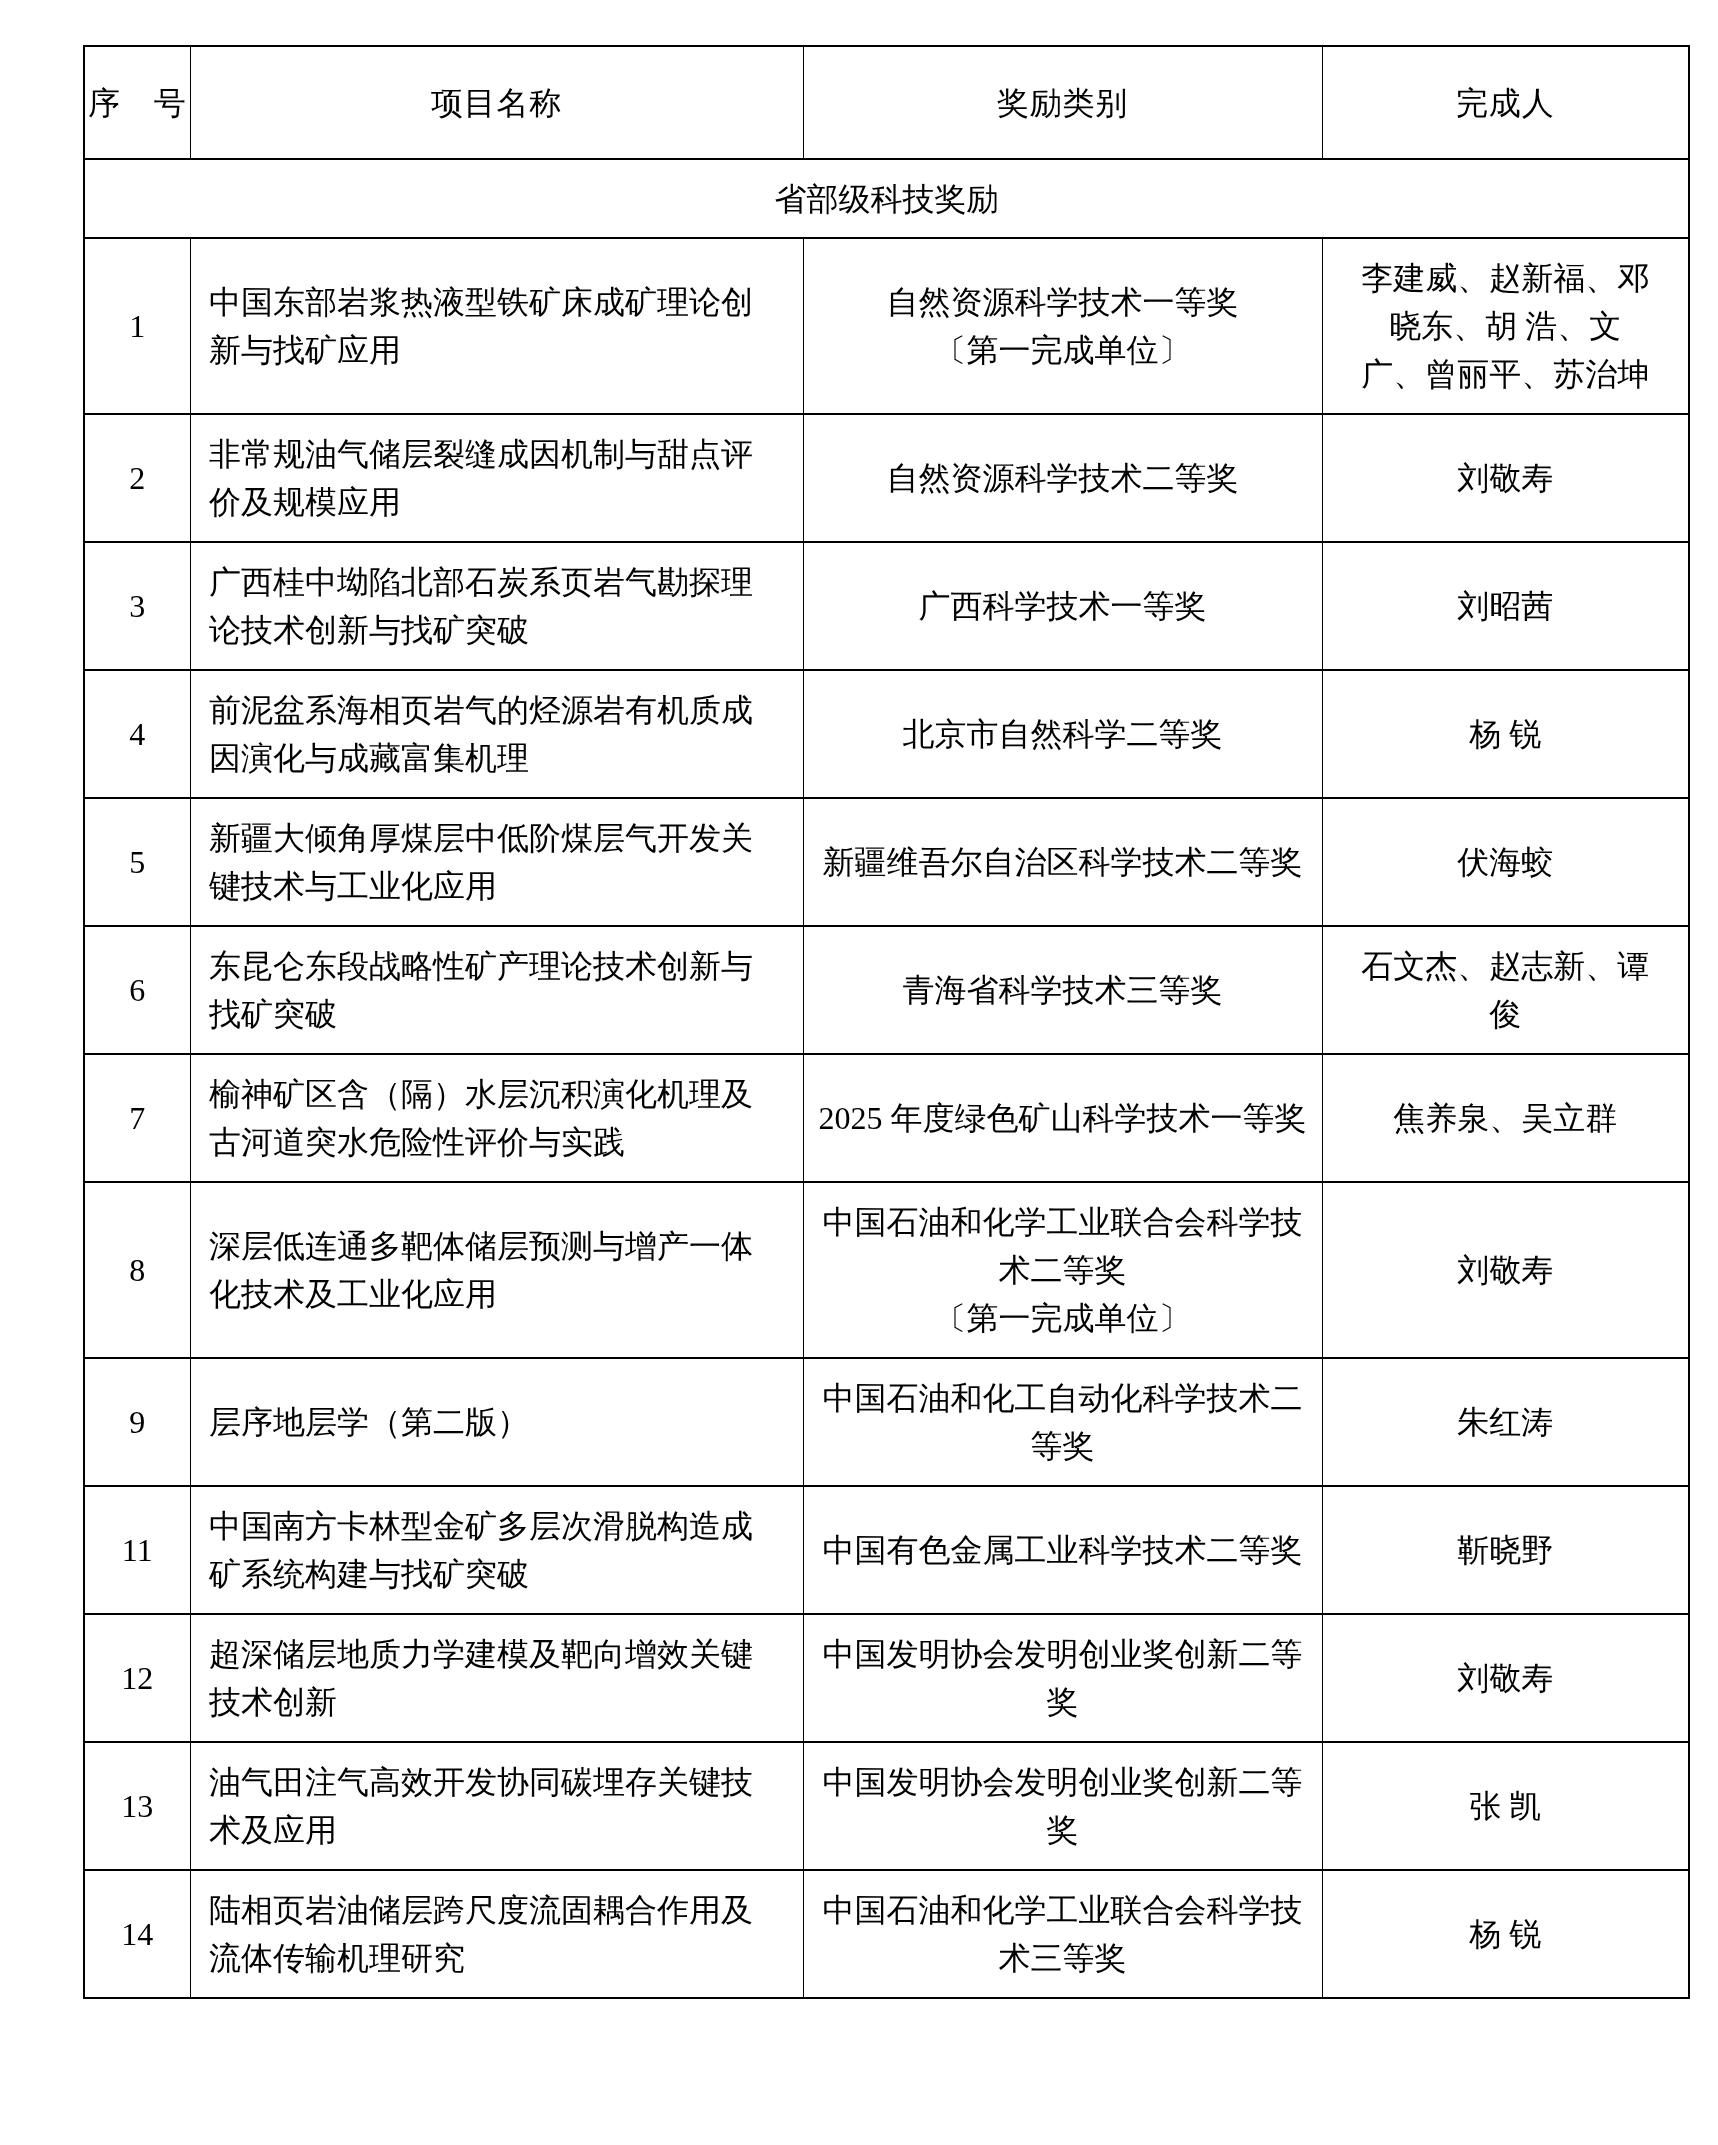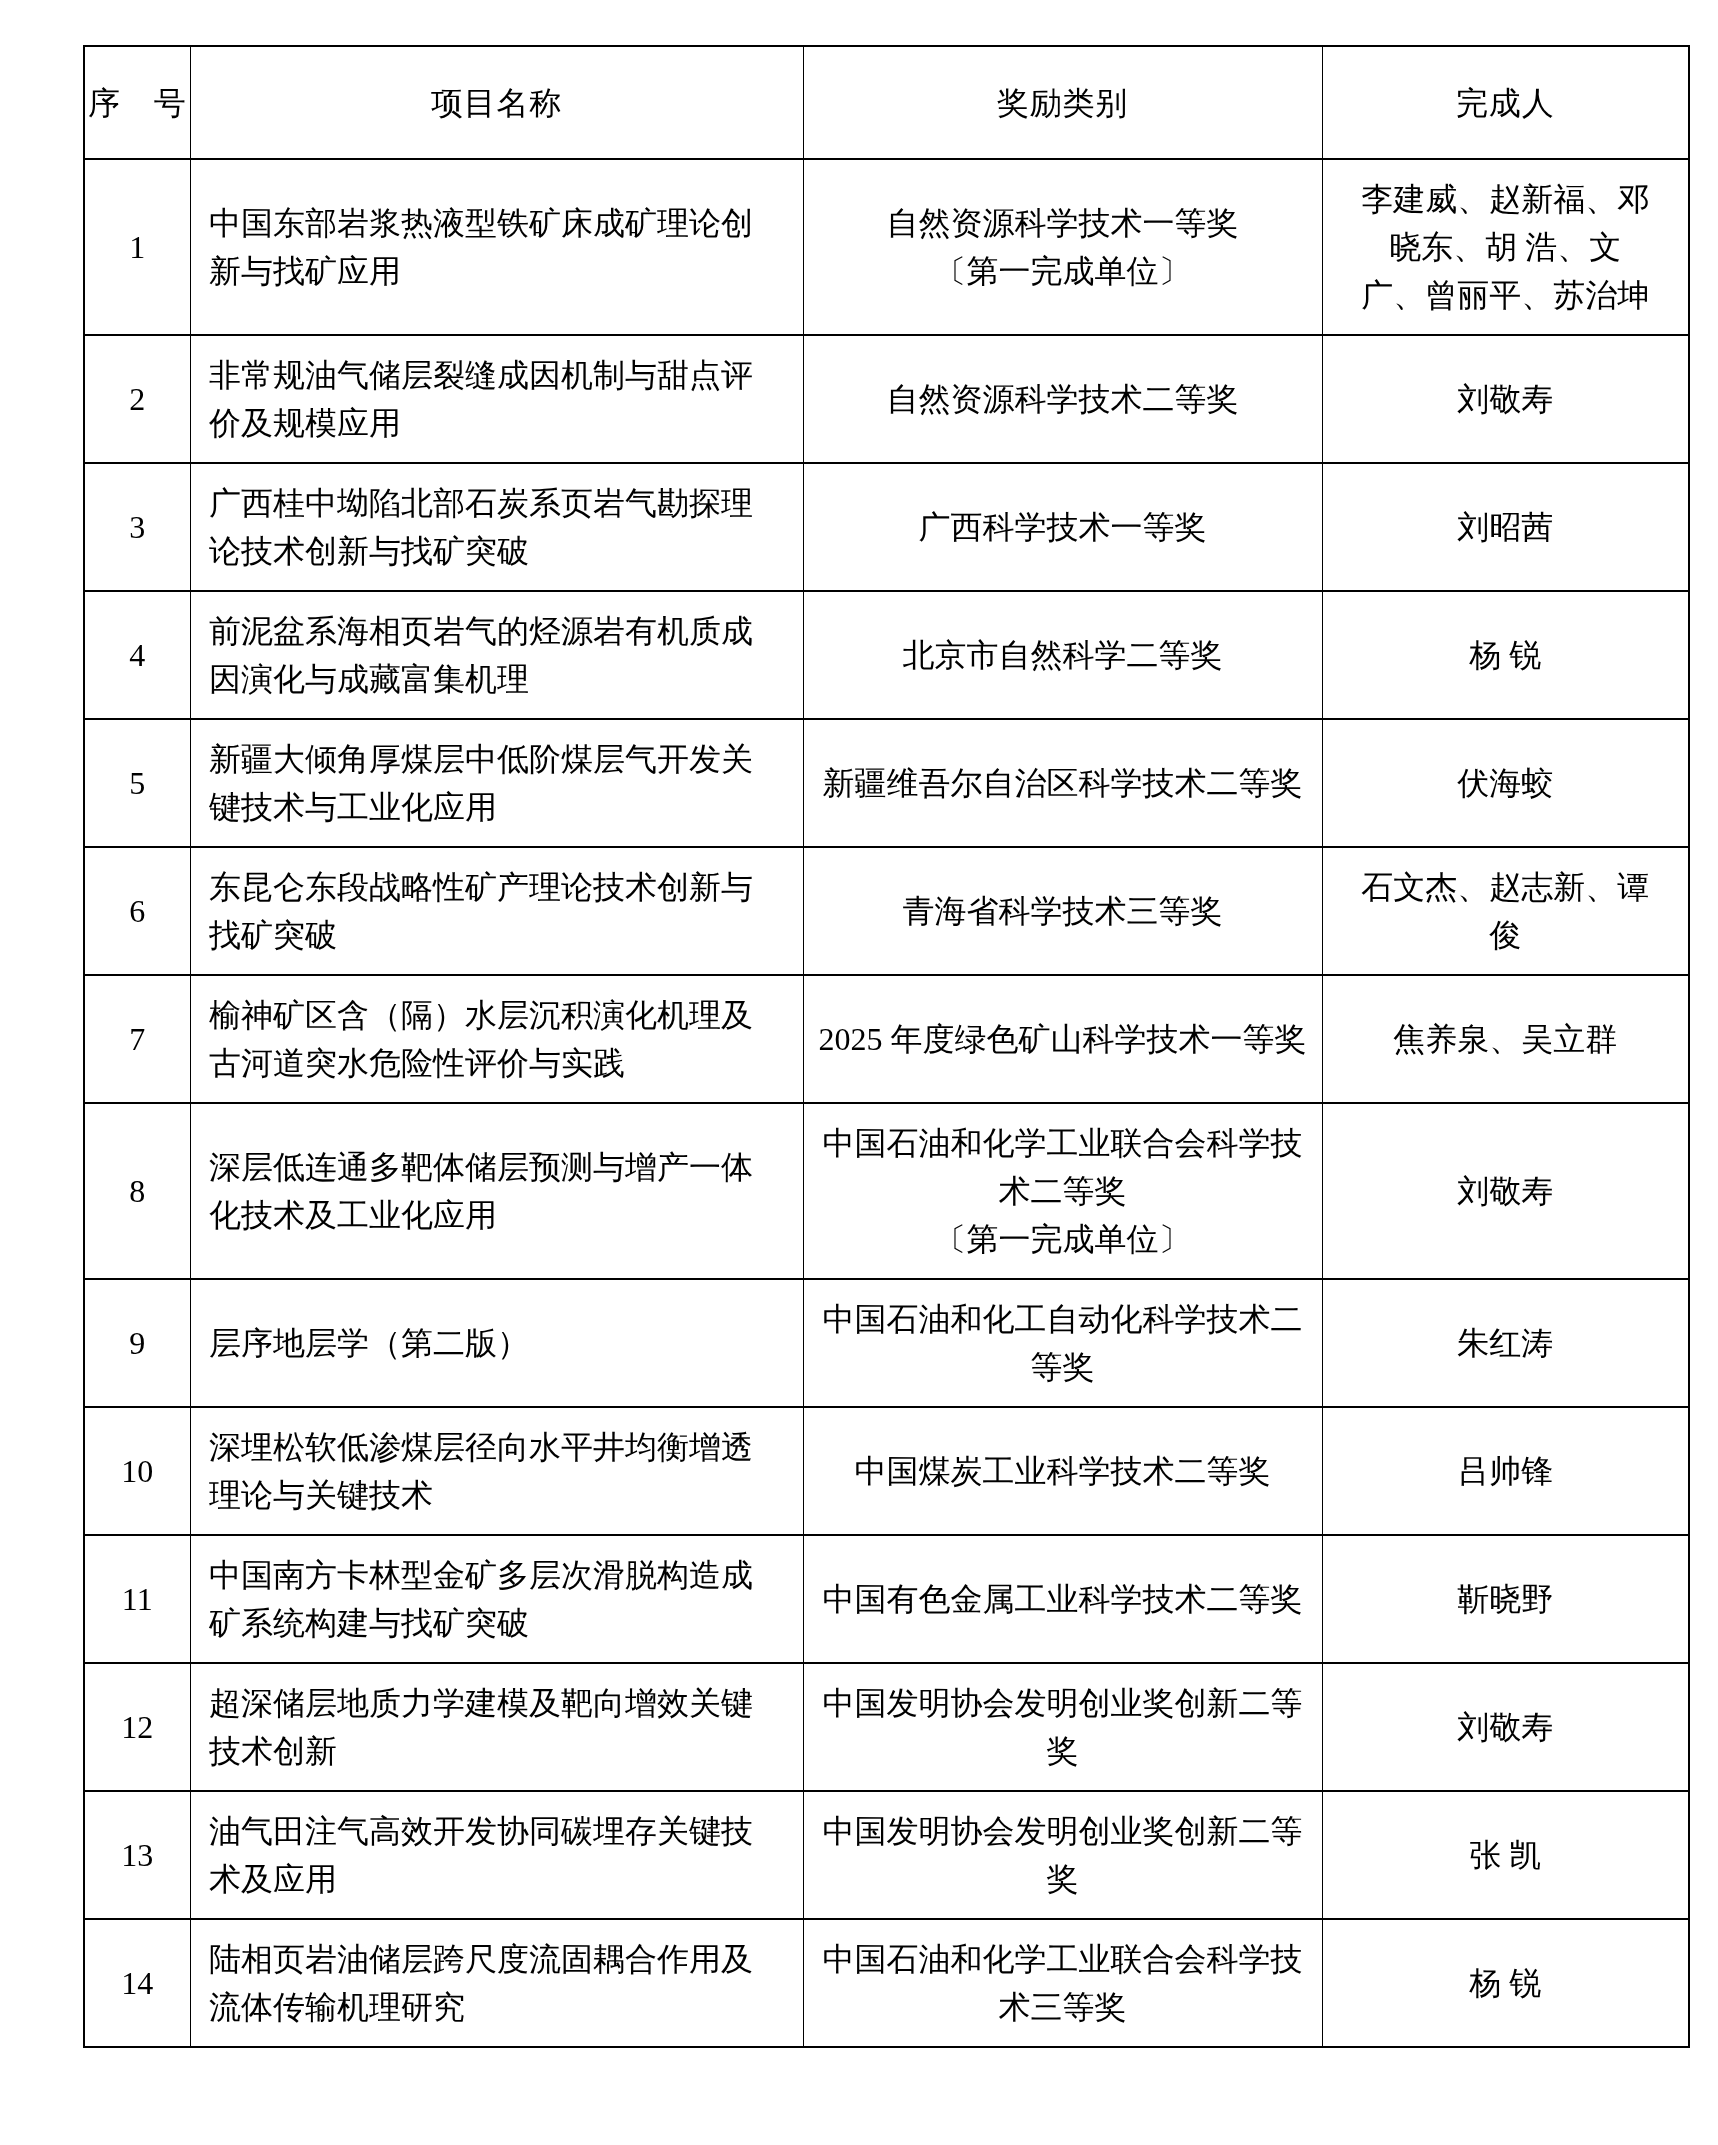--- a/index.html
+++ b/index.html
@@ -76,20 +76,23 @@
     </colgroup>
     <thead>
       <tr>
         <th class="h-cell">序　号</th>
         <th class="h-cell">项目名称</th>
         <th class="h-cell">奖励类别</th>
         <th class="h-cell">完成人</th>
       </tr>
     </thead>
     <tbody id="table-body">
+  <tr>
+    <td class="section-cell" colspan="4">省部级科技奖励</td>
+  </tr>
 
   <tr>
     <td class="c-num">1</td>
     <td class="c-name">中国东部岩浆热液型铁矿床成矿理论创新与找矿应用</td>
     <td class="c-award">自然资源科学技术一等奖
 〔第一完成单位〕</td>
     <td class="c-people">李建威、赵新福、邓晓东、胡 浩、文 广、曾丽平、苏治坤</td>
   </tr>
 
   <tr>
@@ -143,26 +146,20 @@
     <td class="c-people">刘敬寿</td>
   </tr>
 
   <tr>
     <td class="c-num">9</td>
     <td class="c-name">层序地层学（第二版）</td>
     <td class="c-award">中国石油和化工自动化科学技术二等奖</td>
     <td class="c-people">朱红涛</td>
   </tr>
 
-  <tr>
-    <td class="c-num">10</td>
-    <td class="c-name">深埋松软低渗煤层径向水平井均衡增透理论与关键技术</td>
-    <td class="c-award">中国煤炭工业科学技术二等奖</td>
-    <td class="c-people">吕帅锋</td>
-  </tr>
 
   <tr>
     <td class="c-num">11</td>
     <td class="c-name">中国南方卡林型金矿多层次滑脱构造成矿系统构建与找矿突破</td>
     <td class="c-award">中国有色金属工业科学技术二等奖</td>
     <td class="c-people">靳晓野</td>
   </tr>
 
   <tr>
     <td class="c-num">12</td>

